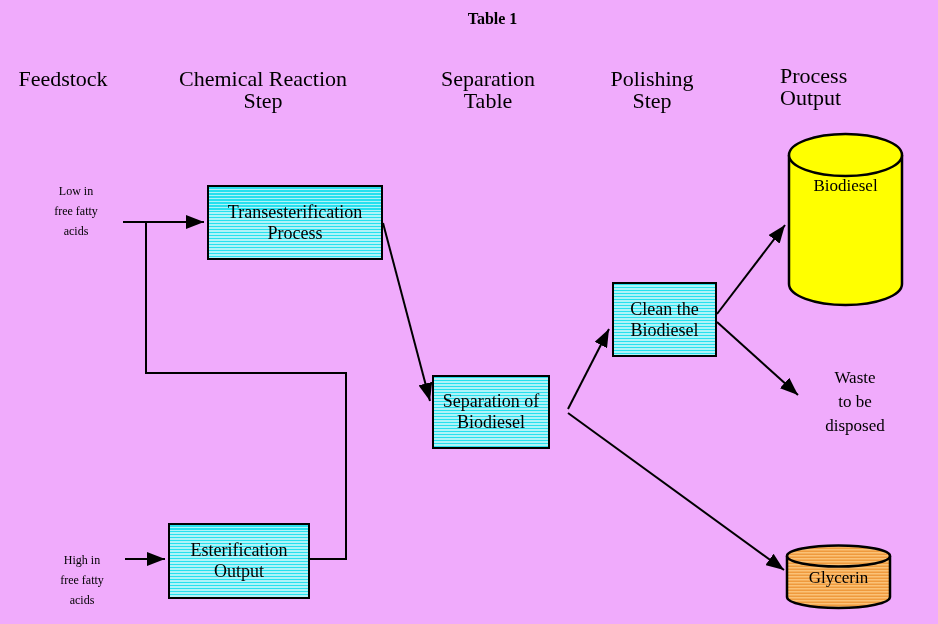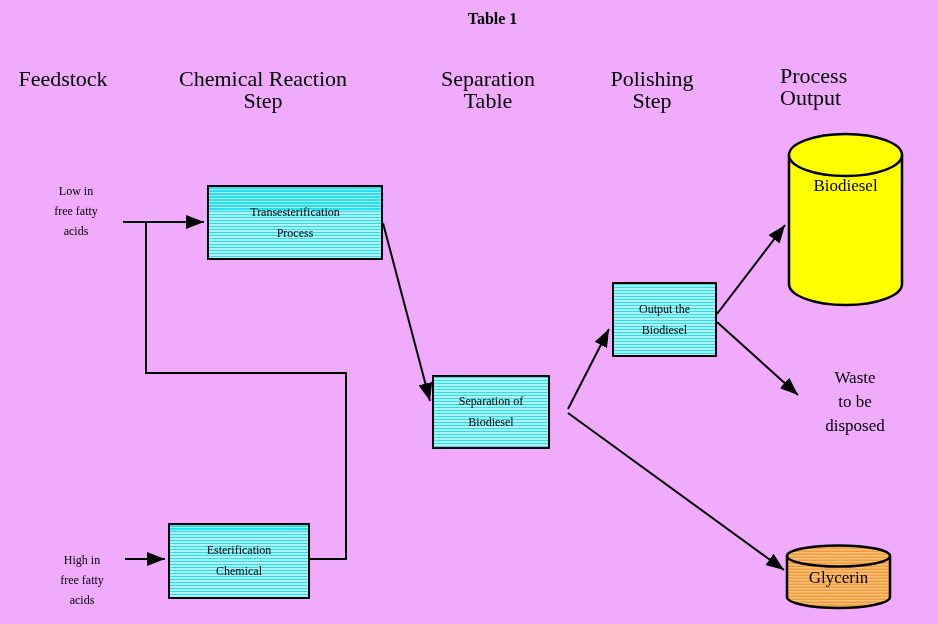--- a/index.html
+++ b/index.html
@@ -49,21 +49,21 @@
     position: absolute;
     box-sizing: border-box;
     border: 2px solid #000000;
     background: repeating-linear-gradient(180deg,
       #27e0ee 0px, #27e0ee 1.5px,
       #aff3f8 1.5px, #aff3f8 3px);
     display: flex;
     align-items: center;
     justify-content: center;
     text-align: center;
-    font-size: 12px;
+    font-size: 18px;
     line-height: 21px;
     z-index: 2;
   }
   #box-trans { left: 207px; top: 185px; width: 176px; height: 75px; }
   #box-ester { left: 168px; top: 523px; width: 142px; height: 76px; }
   #box-sep   { left: 432px; top: 375px; width: 118px; height: 74px; }
   #box-clean { left: 612px; top: 282px; width: 105px; height: 75px; }
 
   #svg-layer {
     position: absolute;
@@ -137,24 +137,24 @@
 
     <g>
       <path d="M787,556 V597 a51.5,11 0 0 0 103,0 V556" fill="url(#glycStripes)" stroke="#000000" stroke-width="2.5"></path>
       <ellipse cx="838.5" cy="556" rx="51.5" ry="10.5" fill="url(#glycStripes)" stroke="#000000" stroke-width="2.5"></ellipse>
     </g>
   </svg>
 
   <div id="box-trans" class="process-box prelines">Transesterification
 Process</div>
   <div id="box-ester" class="process-box prelines">Esterification
-Chemical</div>
+Output</div>
   <div id="box-sep" class="process-box prelines">Separation of
 Biodiesel</div>
-  <div id="box-clean" class="process-box prelines">Output the
+  <div id="box-clean" class="process-box prelines">Clean the
 Biodiesel</div>
 
   <div id="lbl-biodiesel" class="abs cyl-label">Biodiesel</div>
   <div id="lbl-glycerin" class="abs cyl-label">Glycerin</div>
   <div id="lbl-waste" class="abs prelines">Waste
 to be
 disposed</div>
 
 </div>
 

